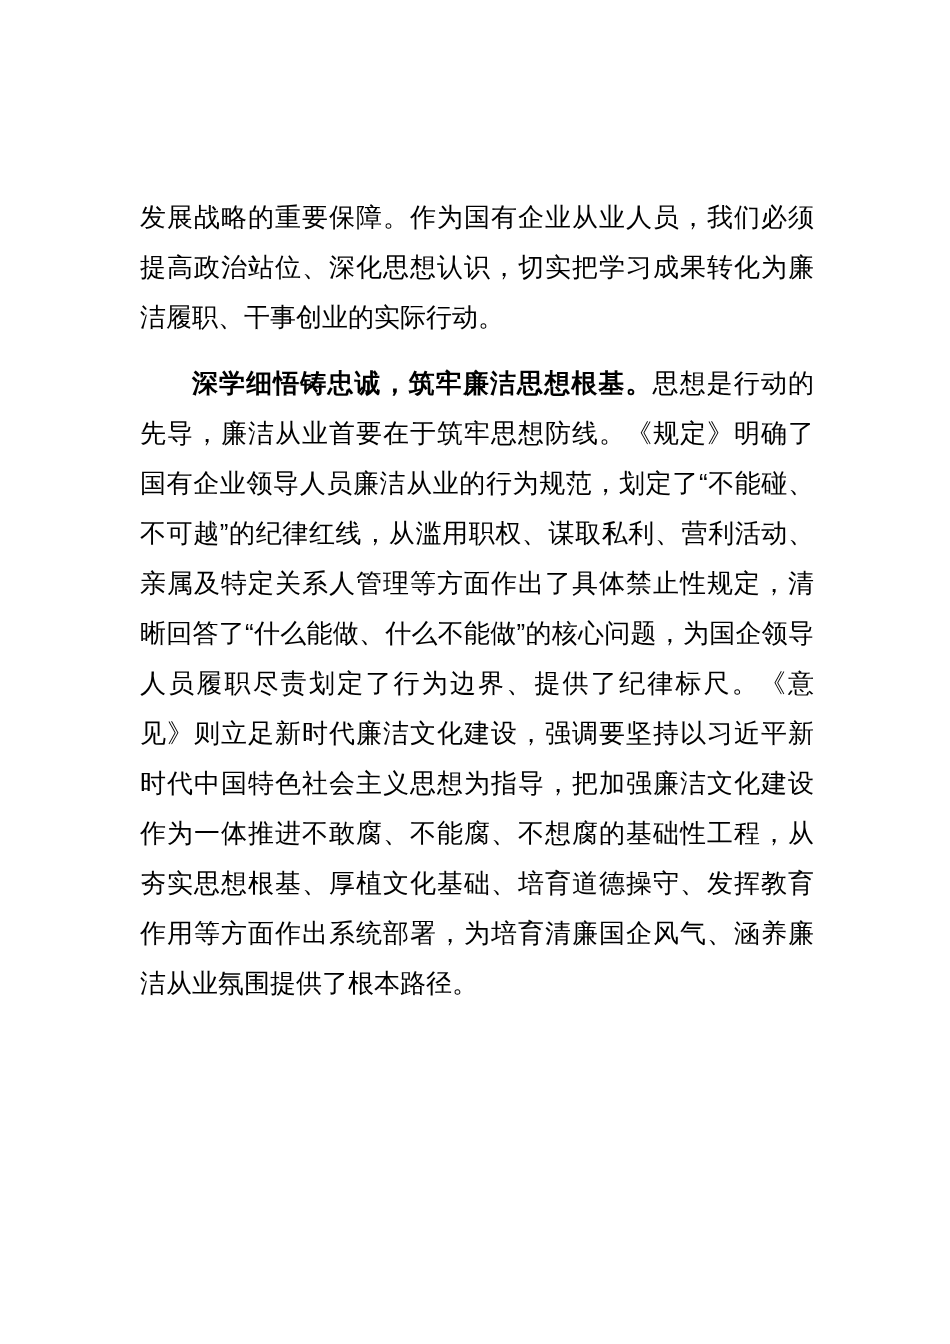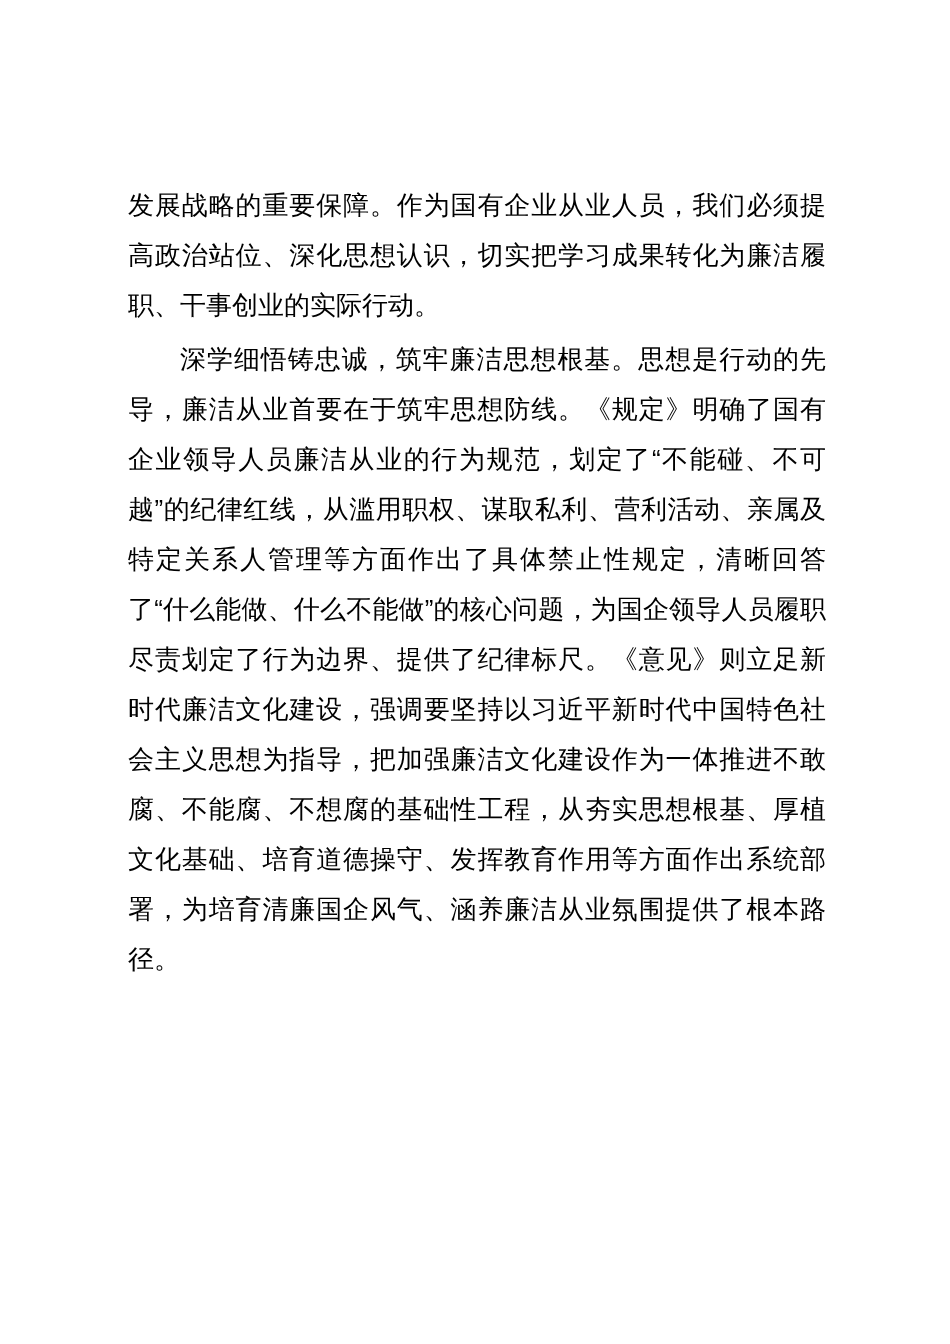--- a/index.html
+++ b/index.html
@@ -20,28 +20,28 @@
     height: 100%;
     padding: 176px 120px 0 124px;
     font-family: "Liberation Sans", sans-serif;
     font-size: 26px;
     line-height: 50px;
     color: #000000;
     text-align: justify;
     letter-spacing: 0;
   }
   .para {
-    margin: 4px;
+    margin: 16px;
     padding: 0;
   }
   .para.indent {
     text-indent: 2em;
   }
   .run { font-weight: normal; }
-  .run.bold { font-weight: normal; }
+  .run.bold { font-weight: bold; }
 </style>
 </head>
 <body>
 
 <div class="page">
   <div class="doc">
       <p class="para"><span class="run">发展战略的重要保障。作为国有企业从业人员，我们必须提高政治站位、深化思想认识，切实把学习成果转化为廉洁履职、干事创业的实际行动。</span></p>
       <p class="para indent"><span class="run bold">深学细悟铸忠诚，筑牢廉洁思想根基。</span><span class="run">思想是行动的先导，廉洁从业首要在于筑牢思想防线。《规定》明确了国有企业领导人员廉洁从业的行为规范，划定了“不能碰、不可越”的纪律红线，从滥用职权、谋取私利、营利活动、亲属及特定关系人管理等方面作出了具体禁止性规定，清晰回答了“什么能做、什么不能做”的核心问题，为国企领导人员履职尽责划定了行为边界、提供了纪律标尺。《意见》则立足新时代廉洁文化建设，强调要坚持以习近平新时代中国特色社会主义思想为指导，把加强廉洁文化建设作为一体推进不敢腐、不能腐、不想腐的基础性工程，从夯实思想根基、厚植文化基础、培育道德操守、发挥教育作用等方面作出系统部署，为培育清廉国企风气、涵养廉洁从业氛围提供了根本路径。</span></p>
     </div>
 </div>

